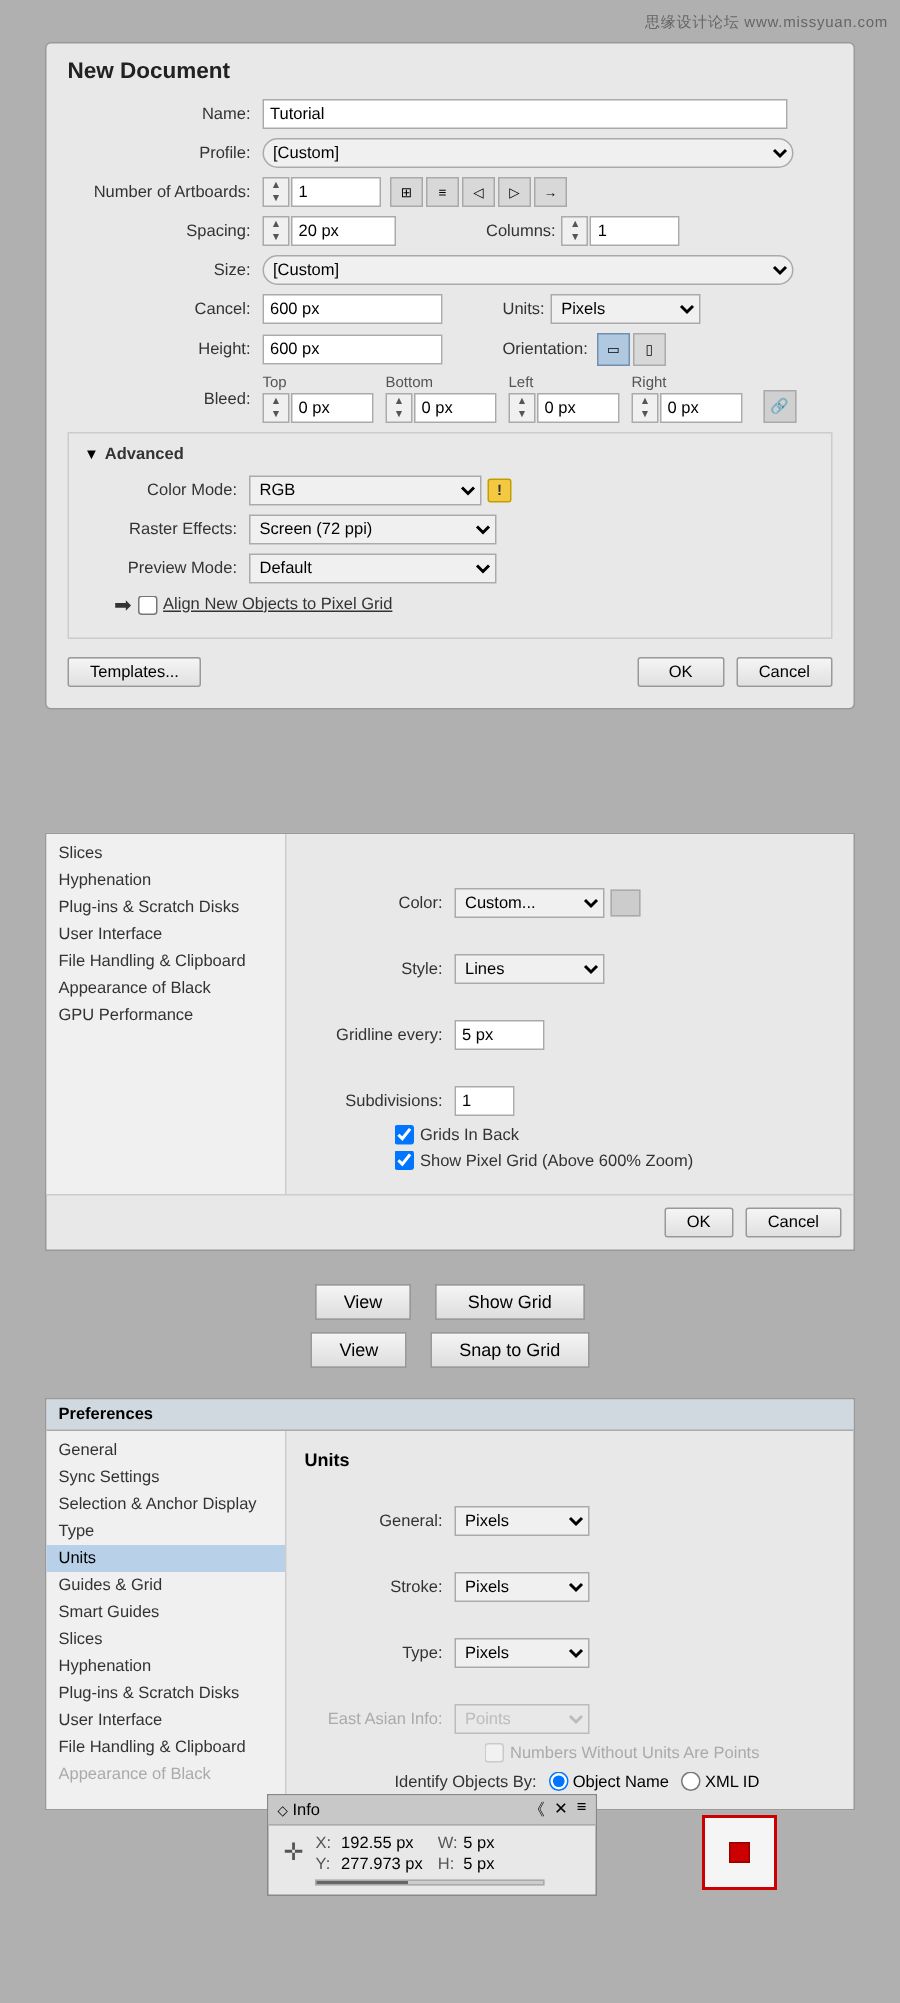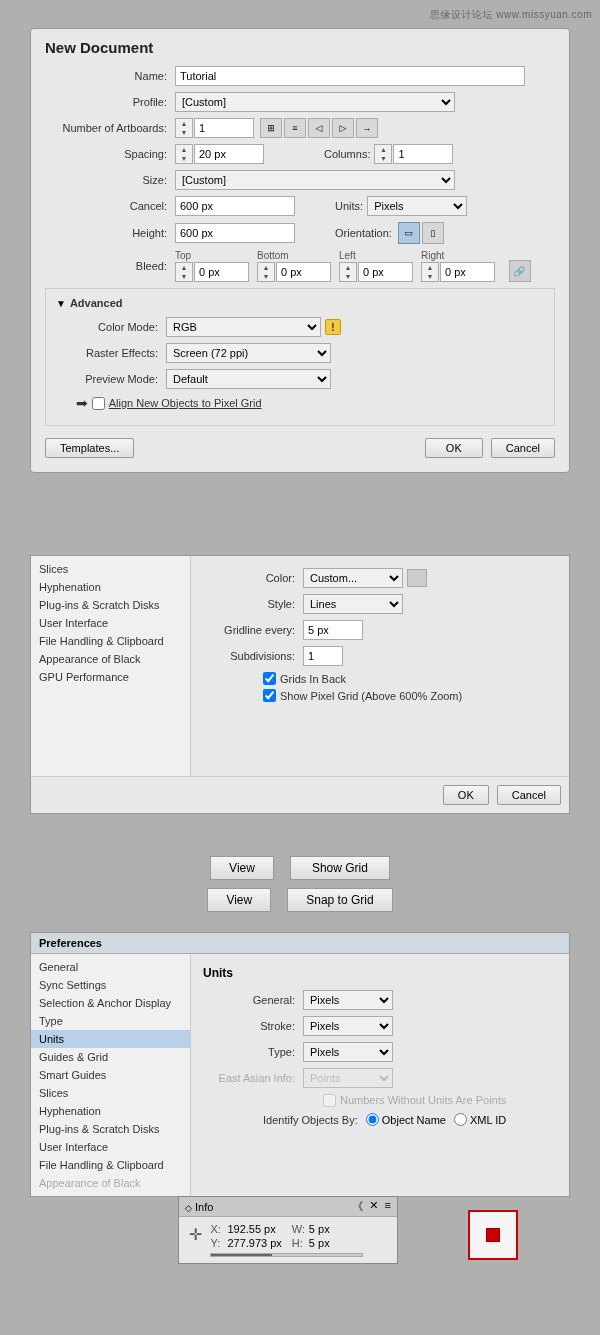--- a/index.html
+++ b/index.html
@@ -58,21 +58,21 @@
     }
     .form-input-wide { width: 350px; }
 
     select.form-select {
       height: 20px;
       border: 1px solid #aaa;
       background: #f0f0f0;
       font-size: 11px;
       padding: 0 2px;
     }
-    select.form-select-wide { width: 280px; }
+    select.form-select-wide { width: 354px; border-radius: 10px; }
 
     .spinner-wrap {
       display: flex;
       align-items: center;
     }
     .spinner {
       display: inline-flex;
       flex-direction: column;
       border: 1px solid #aaa;
       background: #f0f0f0;
@@ -254,20 +254,21 @@
       color: #000;
     }
     .prefs-content {
       flex: 1;
       padding: 12px;
     }
     .prefs-form-row {
       display: flex;
       align-items: center;
       margin-bottom: 6px;
+      margin-top: 24px;
     }
     .prefs-form-label {
       min-width: 100px;
       text-align: right;
       padding-right: 8px;
       color: #333;
     }
     .prefs-checkbox-row {
       display: flex;
       align-items: center;
@@ -442,21 +443,21 @@
       cursor: pointer;
       font-size: 9px;
     }
     .orient-btn.active {
       background: #b0c8e0;
       border-color: #7090b0;
     }
 
     .numbers-checkbox-row {
       display: flex;
-      align-items: flex-start;
+      align-items: center;
       gap: 4px;
       padding-left: 120px;
       margin-bottom: 6px;
       color: #888;
       font-size: 11px;
     }
   </style>
 </head>
 <body>
 

